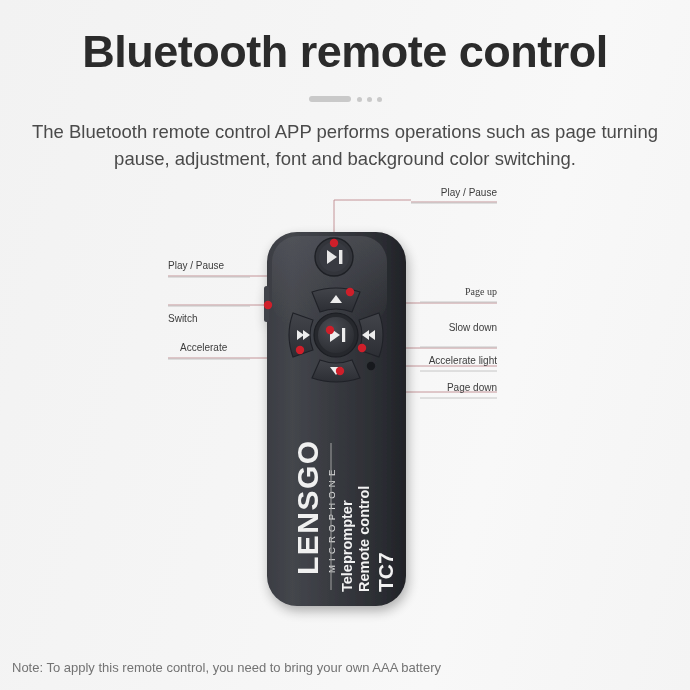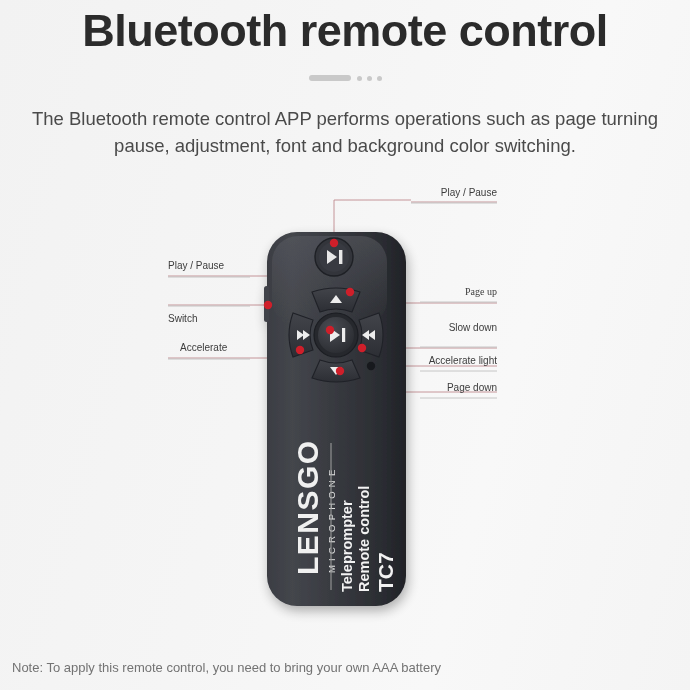--- a/index.html
+++ b/index.html
@@ -19,21 +19,21 @@
   
   .header {
     position: absolute;
     left: 0;
     top: 0;
     width: 690px;
     text-align: center;
   }
   .page-title {
     margin: 0;
-    padding-top: 3px;
+    padding-top: 24px;
     font-size: 45px;
     line-height: 56px;
     font-weight: 600;
     letter-spacing: -0.5px;
     color: #2b2b2b;
   }
   .divider {
     margin-top: 14px;
     height: 10px;
     display: flex;
@@ -52,21 +52,21 @@
     gap: 5px;
     align-items: center;
   }
   .divider-dot {
     width: 5px;
     height: 5px;
     border-radius: 50%;
     background: #c9c9c9;
   }
   .subtitle {
-    margin: 8px;
+    margin: 0;
     padding-top: 14px;
     font-size: 18.5px;
     line-height: 27px;
     color: #4a4a4a;
     font-weight: 400;
     max-width: 660px;
     margin-left: auto;
     margin-right: auto;
   }
 

